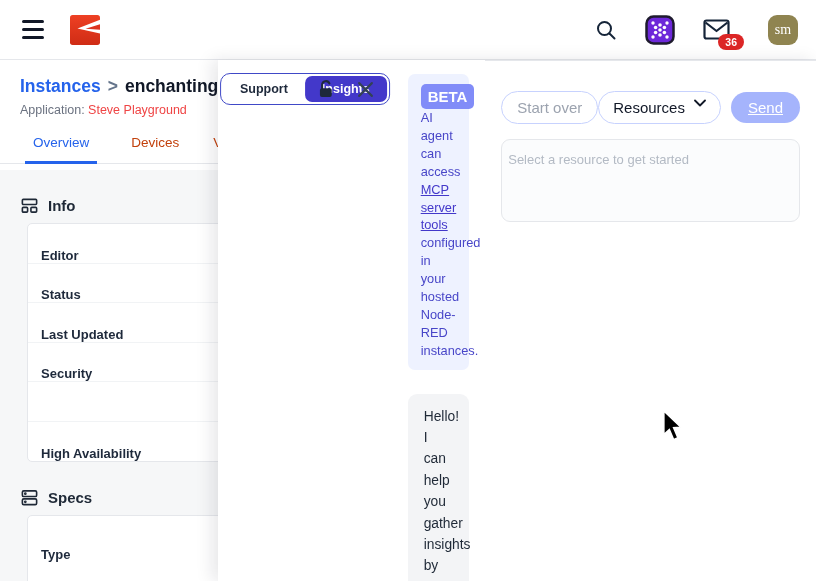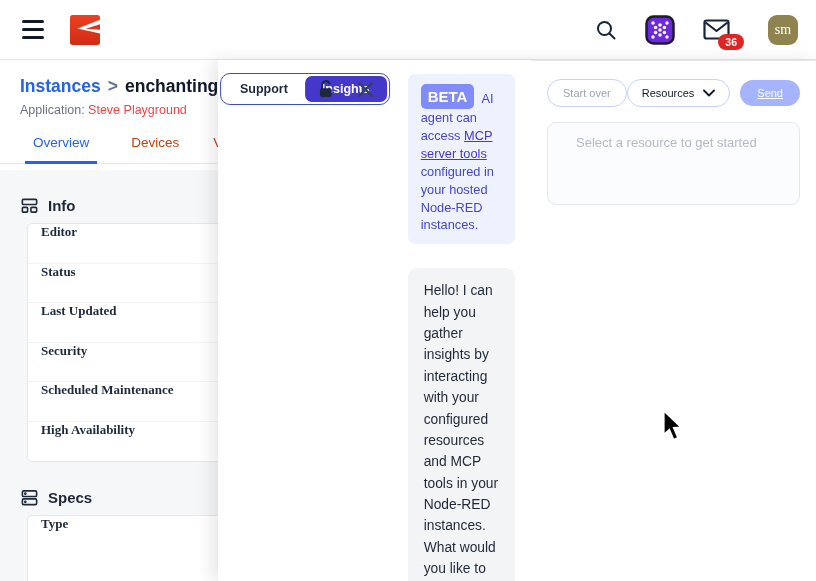--- a/index.html
+++ b/index.html
@@ -27,21 +27,21 @@
   .breadcrumb .sep { color:#64748b; font-weight:600; margin:0 7px; }
   .breadcrumb .current { color:#111827; }
   .app-line { padding:6px 0 0 20px; font-size:12.5px; color:#6b7280; }
   .app-line a { color:#ef4444; text-decoration:none; cursor:pointer; }
   .tabs { display:flex; gap:34px; padding:14px 0 0 33px; border-bottom:1px solid #e5e7eb; margin-top:4px; }
   .tab { font-size:13.5px; color:#c2410c; padding-bottom:11px; cursor:pointer; white-space:nowrap; }
   .tab.active { color:#2563eb; border-bottom:3px solid #2563eb; margin-bottom:-1px; padding-left:8px; padding-right:8px; margin-left:-8px;text-align:right; }
   .content-body { position:absolute; top:110px; left:0; width:420px; bottom:0; background:#f6f7f8; overflow:hidden; }
   .section-head { display:flex; align-items:center; gap:9px; margin:26px 0 8px 20px; font-size:15px; font-weight:bold; color:#1f2937; }
   .card { background:#fff; border:1px solid #e5e7eb; border-radius:5px; margin-left:27px; width:370px; }
-  .row { position:relative; height:39.5px; display:flex; align-items:flex-start; padding-left:13px; border-bottom:1px solid #f1f3f5;font-family:Liberation Serif, serif; }
+  .row { position:relative; height:39.5px; display:flex; align-items:flex-end; padding-left:13px; border-bottom:1px solid #f1f3f5; }
   .row:last-child { border-bottom:none; }
   .row .lbl { font-size:13px; font-weight:bold; color:#1e293b; }
   .row .val { position:absolute; left:211px; font-size:13px; color:#374151; white-space:nowrap; }
   .row .val.link { color:#2563eb; cursor:pointer; }
   .pill-green { position:absolute; left:212px; top:11px; width:60px; height:18px; border-radius:999px; background:#7ee2a8; }
   .pill-btn { position:absolute; left:213px; top:7px; width:70px; height:26px; border-radius:999px; border:1px solid #d1d5db; background:#fff; cursor:pointer; }
   .type-row { height:46px; }
 
   
   .panel { position:absolute; top:60px; left:218px; right:0; bottom:0; background:#fff;
@@ -61,27 +61,27 @@
   .beta-banner { margin:14px 16px 0; background:#eef2ff; border-radius:7px; padding:10px 13px;
                  font-size:12.8px; color:#4846c8; line-height:1.4; }
   .beta-badge { display:inline-block; background:#818cf8; color:#fff; font-size:15px; font-weight:bold;
                 padding:2px 7px; border-radius:5px; margin-right:7px; vertical-align:1px; }
   .beta-banner a { color:#4338ca; text-decoration:underline; cursor:pointer; }
   .bot-message { margin:24px 16px 0; max-width:516px; background:#f3f4f6; border-radius:9px;
                  padding:12px 16px; font-size:13.8px; color:#1f2937; line-height:1.55; }
 
   .panel-footer { flex:none; border-top:1px solid #e5e7eb; }
   .footer-controls { display:flex; align-items:center; padding:18px 16px 0; }
-  .btn-pill { font-family:inherit; font-size:11px; border-radius:999px; padding:7px 15px; cursor:pointer; background:#fff; }
+  .btn-pill { font-family:inherit; font-size:15px; border-radius:999px; padding:7px 15px; cursor:pointer; background:#fff;margin-top:12px; }
   .btn-startover { border:1px solid #c7d2fe; color:#9ca3af; }
-  .btn-resources { border:1px solid #c7d2fe; color:#111827; margin-left:auto; display:flex; align-items:center; gap:9px; padding:7px 14px; }
+  .btn-resources { border:1px solid #c7d2fe; color:#111827; margin-left:auto; display:flex; gap:9px; padding:7px 14px; }
   .btn-send { border:none; background:#a5b4fc; color:#fff; padding:7px 17px; margin-left:10px;text-decoration:underline; }
   .input-wrap { margin:15px 16px 14px; }
   .chat-input { width:100%; height:83px; resize:none; border:1px solid #e5e7eb; border-radius:9px;
-                background:#fbfcfd; padding:12px 28px; font-family:inherit; font-size:13px; color:#374151; outline:none; }
+                background:#fbfcfd; padding:12px 6px; font-family:inherit; font-size:13px; color:#374151; outline:none; }
   .chat-input::placeholder { color:#b3bac4; }
 
   .cursor { position:absolute; left:662px; top:411px; z-index:50; pointer-events:none; }
   svg { display:block; }
 </style>
 </head>
 <body>
 
 <header class="navbar">
   <button class="hamburger">
@@ -171,21 +171,20 @@
       </div>
       <div class="row">
         <span class="lbl">Last Updated</span>
         <span class="val">2</span>
       </div>
       <div class="row">
         <span class="lbl">Security</span>
         <span class="val">N</span>
       </div>
       <div class="row">
-        <span class="lbl">Scheduled Maintenance</span>
         <span class="pill-btn"></span>
       </div>
       <div class="row">
         <span class="lbl">High Availability</span>
         <span class="pill-btn"></span>
       </div>
     </div>
     <div class="section-head">
       <svg width="19" height="19" viewBox="0 0 20 20" fill="none" stroke="#1f2937" stroke-width="1.7">
         <rect x="2.5" y="3" width="15" height="6" rx="1.5"></rect>

